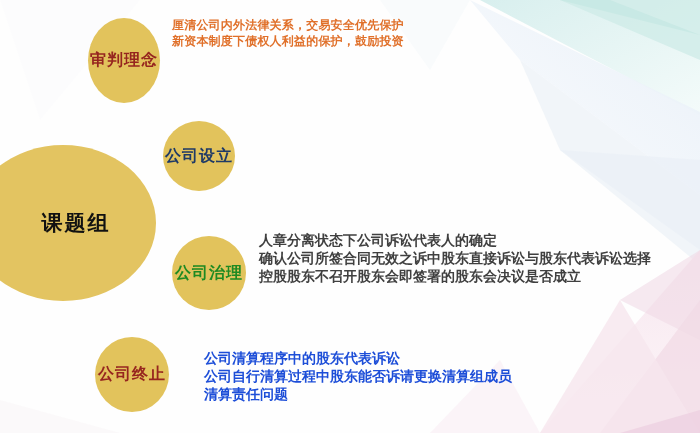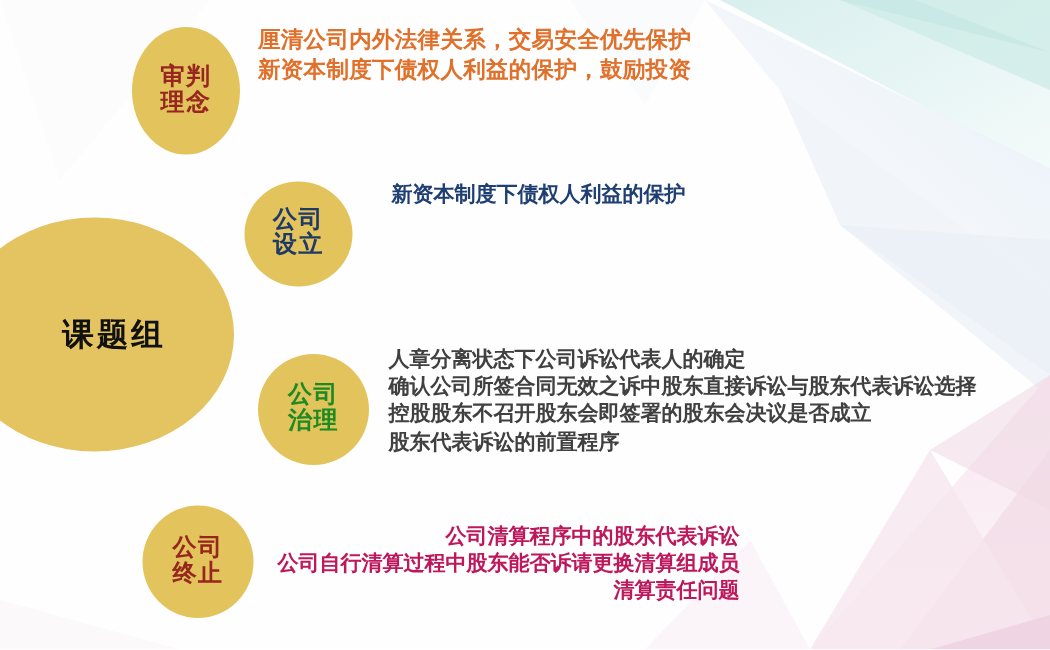--- a/index.html
+++ b/index.html
@@ -23,21 +23,20 @@
     width: 700px;
     height: 433px;
   }
 
   
   .bubble {
     position: absolute;
     border-radius: 50%;
     background: #e2c35c;
     display: flex;
-    flex-direction: column;
     align-items: center;
     justify-content: center;
     text-align: right;
     line-height: 1.05;
     font-weight: bold;
     letter-spacing: 1px;
     box-sizing: border-box;
   }
   .bubble.main {
     left: -30px;
@@ -68,24 +67,24 @@
 
   
   .block {
     position: absolute;
     font-weight: bold;
     line-height: 1.30;
     white-space: nowrap;
   }
   .block .ln { display: block; }
 
-  #block-1 { left: 172px; top: 18px;  font-size: 15px; color: #e0702a; }
+  #block-1 { left: 172px; top: 18px;  font-size: 12px; color: #e0702a; }
   #block-2 { left: 261px; top: 122px; font-size: 14px;   color: #1f3f72; }
   #block-3 { left: 259px; top: 232px; font-size: 14px;   color: #404040; }
-  #block-4 { left: 185px; top: 350px; font-size: 14px;   color: #be185d; text-align: right; }
+  #block-4 { left: 204px; top: 350px; font-size: 14px;   color: #1d4ed8; }
 
   #block-1 .ln { letter-spacing: .2px; }
 </style>
 </head>
 <body>
 
 <div id="slide">
 
   <svg class="bg-layer" viewBox="0 0 700 433" preserveAspectRatio="none">
     <defs>
@@ -131,32 +130,30 @@
   <div class="block" id="block-1">
     <span class="ln">厘清公司内外法律关系，交易安全优先保护</span>
     <span class="ln">新资本制度下债权人利益的保护，鼓励投资</span>
   </div>
 
   <div class="bubble b2">
     <span class="line c-blue">公司</span>
     <span class="line c-blue">设立</span>
   </div>
   <div class="block" id="block-2">
-    <span class="ln">新资本制度下债权人利益的保护</span>
   </div>
 
   <div class="bubble b3">
     <span class="line c-green">公司</span>
     <span class="line c-green">治理</span>
   </div>
   <div class="block" id="block-3">
     <span class="ln">人章分离状态下公司诉讼代表人的确定</span>
     <span class="ln">确认公司所签合同无效之诉中股东直接诉讼与股东代表诉讼选择</span>
     <span class="ln">控股股东不召开股东会即签署的股东会决议是否成立</span>
-    <span class="ln">股东代表诉讼的前置程序</span>
   </div>
 
   <div class="bubble b4">
     <span class="line c-red">公司</span>
     <span class="line c-red">终止</span>
   </div>
   <div class="block" id="block-4">
     <span class="ln">公司清算程序中的股东代表诉讼</span>
     <span class="ln">公司自行清算过程中股东能否诉请更换清算组成员</span>
     <span class="ln">清算责任问题</span>

